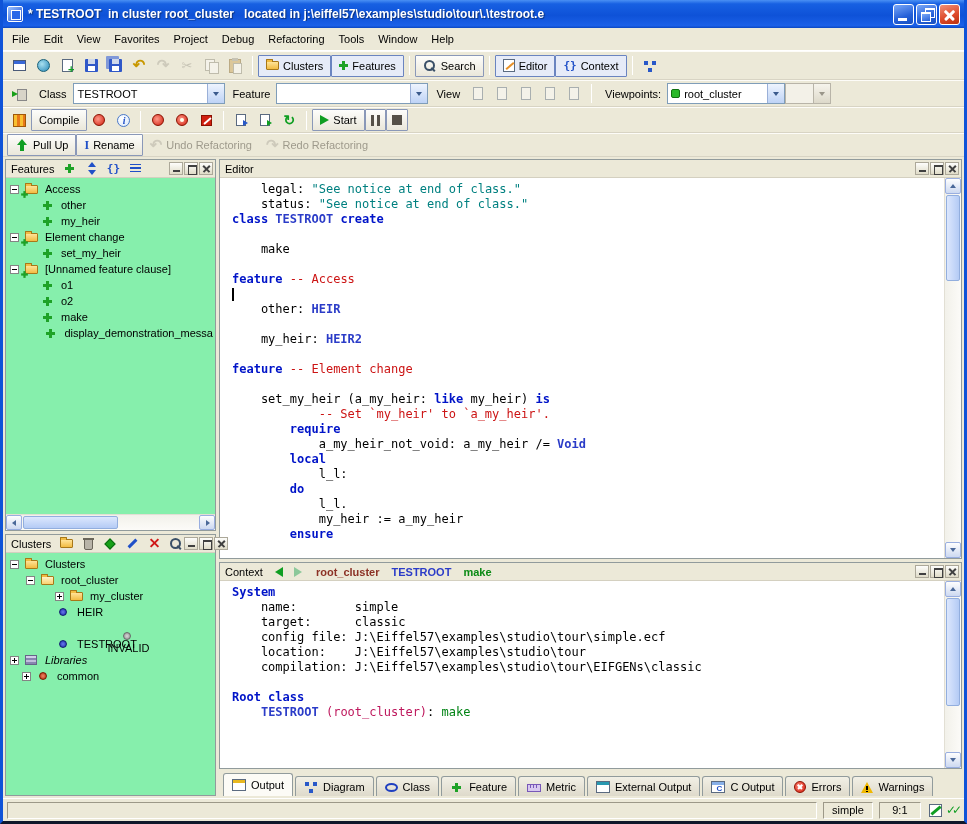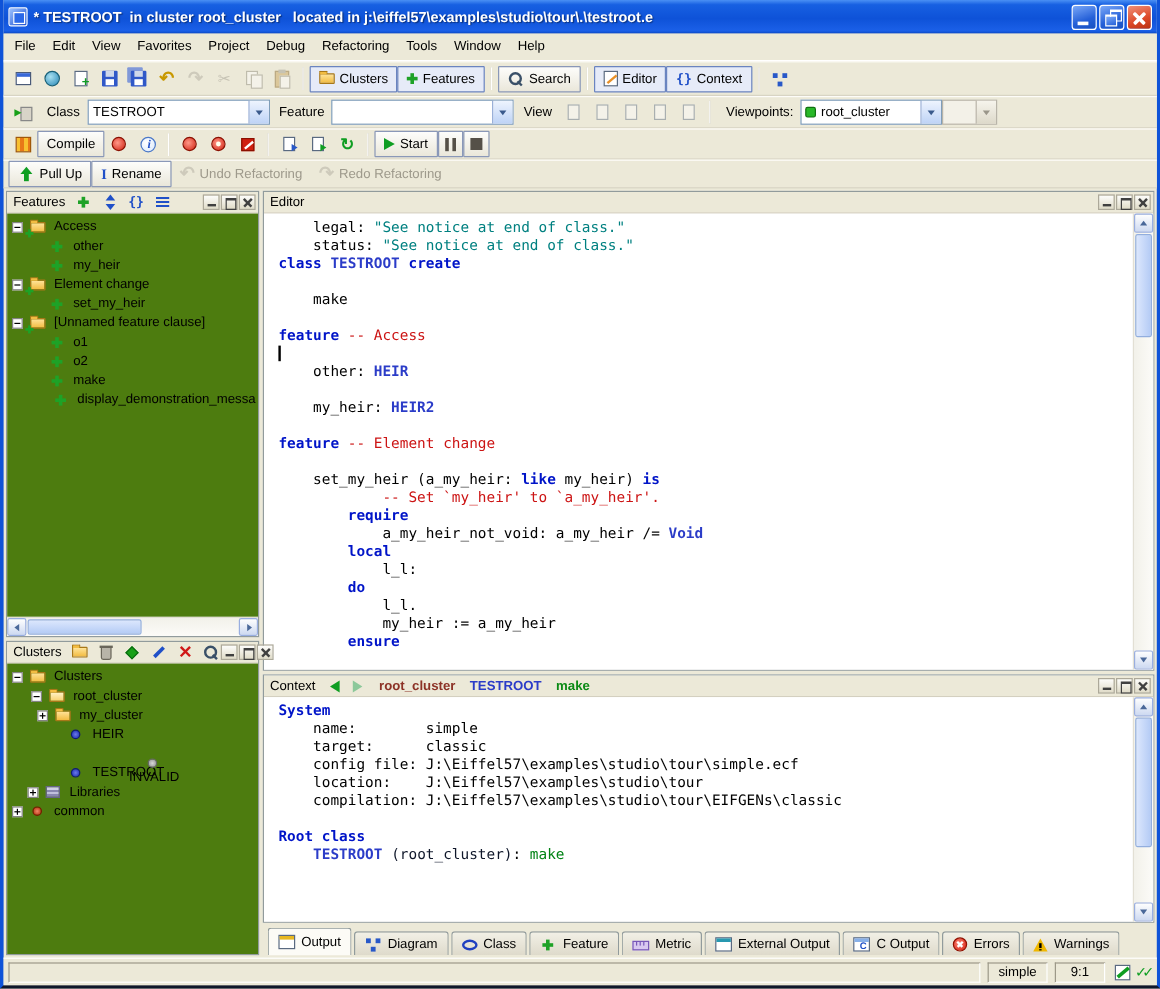--- a/index.html
+++ b/index.html
@@ -147,40 +147,40 @@
 .pt-btns{display:flex;gap:1px;margin-left:auto}
 .pt-btn{width:14px;height:13px;border:1px solid #aca899;background:linear-gradient(#fdfdfb,#e0dcc8);position:relative;flex:none}
 .pt-btn.min::before{content:"";position:absolute;left:3px;bottom:2px;width:7px;height:2px;background:#404040}
 .pt-btn.max::before{content:"";position:absolute;left:3px;top:2px;width:7px;height:7px;border:1px solid #404040;border-top-width:2px}
 .pt-btn.close::before,.pt-btn.close::after{content:"";position:absolute;left:2px;top:5px;width:9px;height:1.5px;background:#404040}
 .pt-btn.close::before{transform:rotate(45deg)}
 .pt-btn.close::after{transform:rotate(-45deg)}
 .pti{display:flex;align-items:center;justify-content:center;width:16px;height:15px}
 
 
-.tree{flex:1;overflow:hidden;background:#4d7c0f;padding-top:3px}
+.tree{flex:1;overflow:hidden;background:#86efac;padding-top:3px}
 .tree-row{display:flex;align-items:center;height:16px;white-space:nowrap}
 .expander{width:9px;height:9px;border:1px solid #848484;background:#fff;position:relative;flex:none;margin-right:4px}
 .expander::before{content:"";position:absolute;left:1px;top:3px;width:5px;height:1px;background:#000}
 .expander.plus::after{content:"";position:absolute;left:3px;top:1px;width:1px;height:5px;background:#000}
 .expander.none{visibility:hidden}
 .tico{width:16px;height:13px;position:relative;display:inline-flex;align-items:center;justify-content:center;margin-right:4px;flex:none}
 .tlabel{padding:0 2px}
 
 
 .editor-body{flex:1;display:flex;min-height:0;background:#fff}
 .code{flex:1;overflow:hidden;padding:4px 0 0 12px;font-family:"DejaVu Sans Mono",monospace;font-size:12px;line-height:15px;min-width:0}
 .code-line{white-space:pre;height:15px}
 .tok-kw{color:#0014c8;font-weight:bold}
 .tok-cls{color:#2b3cc8;font-weight:bold}
 .tok-str{color:#008080}
 .tok-cmt{color:#cc1414}
 .tok-txt{color:#000}
 .tok-grn{color:#008314}
-.tok-mar{color:#0f172a}
+.tok-mar{color:#be185d}
 .tok-cursor{display:inline-block;width:1.5px;height:13px;background:#000;vertical-align:text-bottom}
 
 
 .vscroll{width:17px;flex:none;background:linear-gradient(90deg,#f2f1ea,#fcfbf8);border-left:1px solid #e2dfd4;display:flex;flex-direction:column}
 .sbtn{height:16px;flex:none;background:linear-gradient(#fefefe,#cdd9f1);border:1px solid #99aee0;border-radius:2px;position:relative}
 .sbtn.up::before{content:"";position:absolute;left:4px;top:5px;border-left:3px solid transparent;border-right:3px solid transparent;border-bottom:4px solid #4a6899}
 .sbtn.down::before{content:"";position:absolute;left:4px;top:5px;border-left:3px solid transparent;border-right:3px solid transparent;border-top:4px solid #4a6899}
 .vthumb{background:linear-gradient(90deg,#dce7fd,#b4cbf5);border:1px solid #92aede;border-radius:2px;margin:1px}
 .vfill{flex:1}
 .hscroll{height:16px;flex:none;display:flex;background:linear-gradient(#f2f1ea,#fcfbf8);border-top:1px solid #e2dfd4}
@@ -584,21 +584,21 @@
               </span>
               <span class="tlabel">Clusters</span>
             </div>
             <div class="tree-row" style="padding-left: 20px;">
               <span class="expander minus"></span>
               <span class="tico">
                 <i class="fold open"></i>
               </span>
               <span class="tlabel">root_cluster</span>
             </div>
-            <div class="tree-row" style="padding-left: 25px;">
+            <div class="tree-row" style="padding-left: 25px; margin-left: 24px;">
               <span class="expander plus"></span>
               <span class="tico">
                 <i class="fold"></i>
               </span>
               <span class="tlabel">my_cluster</span>
             </div>
             <div class="tree-row" style="padding-left: 36px;">
               <span class="expander none"></span>
               <span class="tico">
                 <i class="dot b"></i>
@@ -612,28 +612,28 @@
               </span>
               <span class="tlabel">INVALID</span>
             </div>
             <div class="tree-row" style="padding-left: 36px;">
               <span class="expander none"></span>
               <span class="tico">
                 <i class="dot b"></i>
               </span>
               <span class="tlabel">TESTROOT</span>
             </div>
-            <div class="tree-row" style="padding-left: 17px;">
+            <div class="tree-row" style="padding-left: 4px; font-style: italic;">
               <span class="expander plus"></span>
               <span class="tico">
                 <i class="lib"></i>
               </span>
               <span class="tlabel">Libraries</span>
             </div>
-            <div class="tree-row" style="padding-left: 4px;">
+            <div class="tree-row" style="padding-left: 4px; margin-left: 12px;">
               <span class="expander plus"></span>
               <span class="tico">
                 <i class="dot r"></i>
               </span>
               <span class="tlabel">common</span>
             </div>
           </div>
       </div>
     </div>
 

